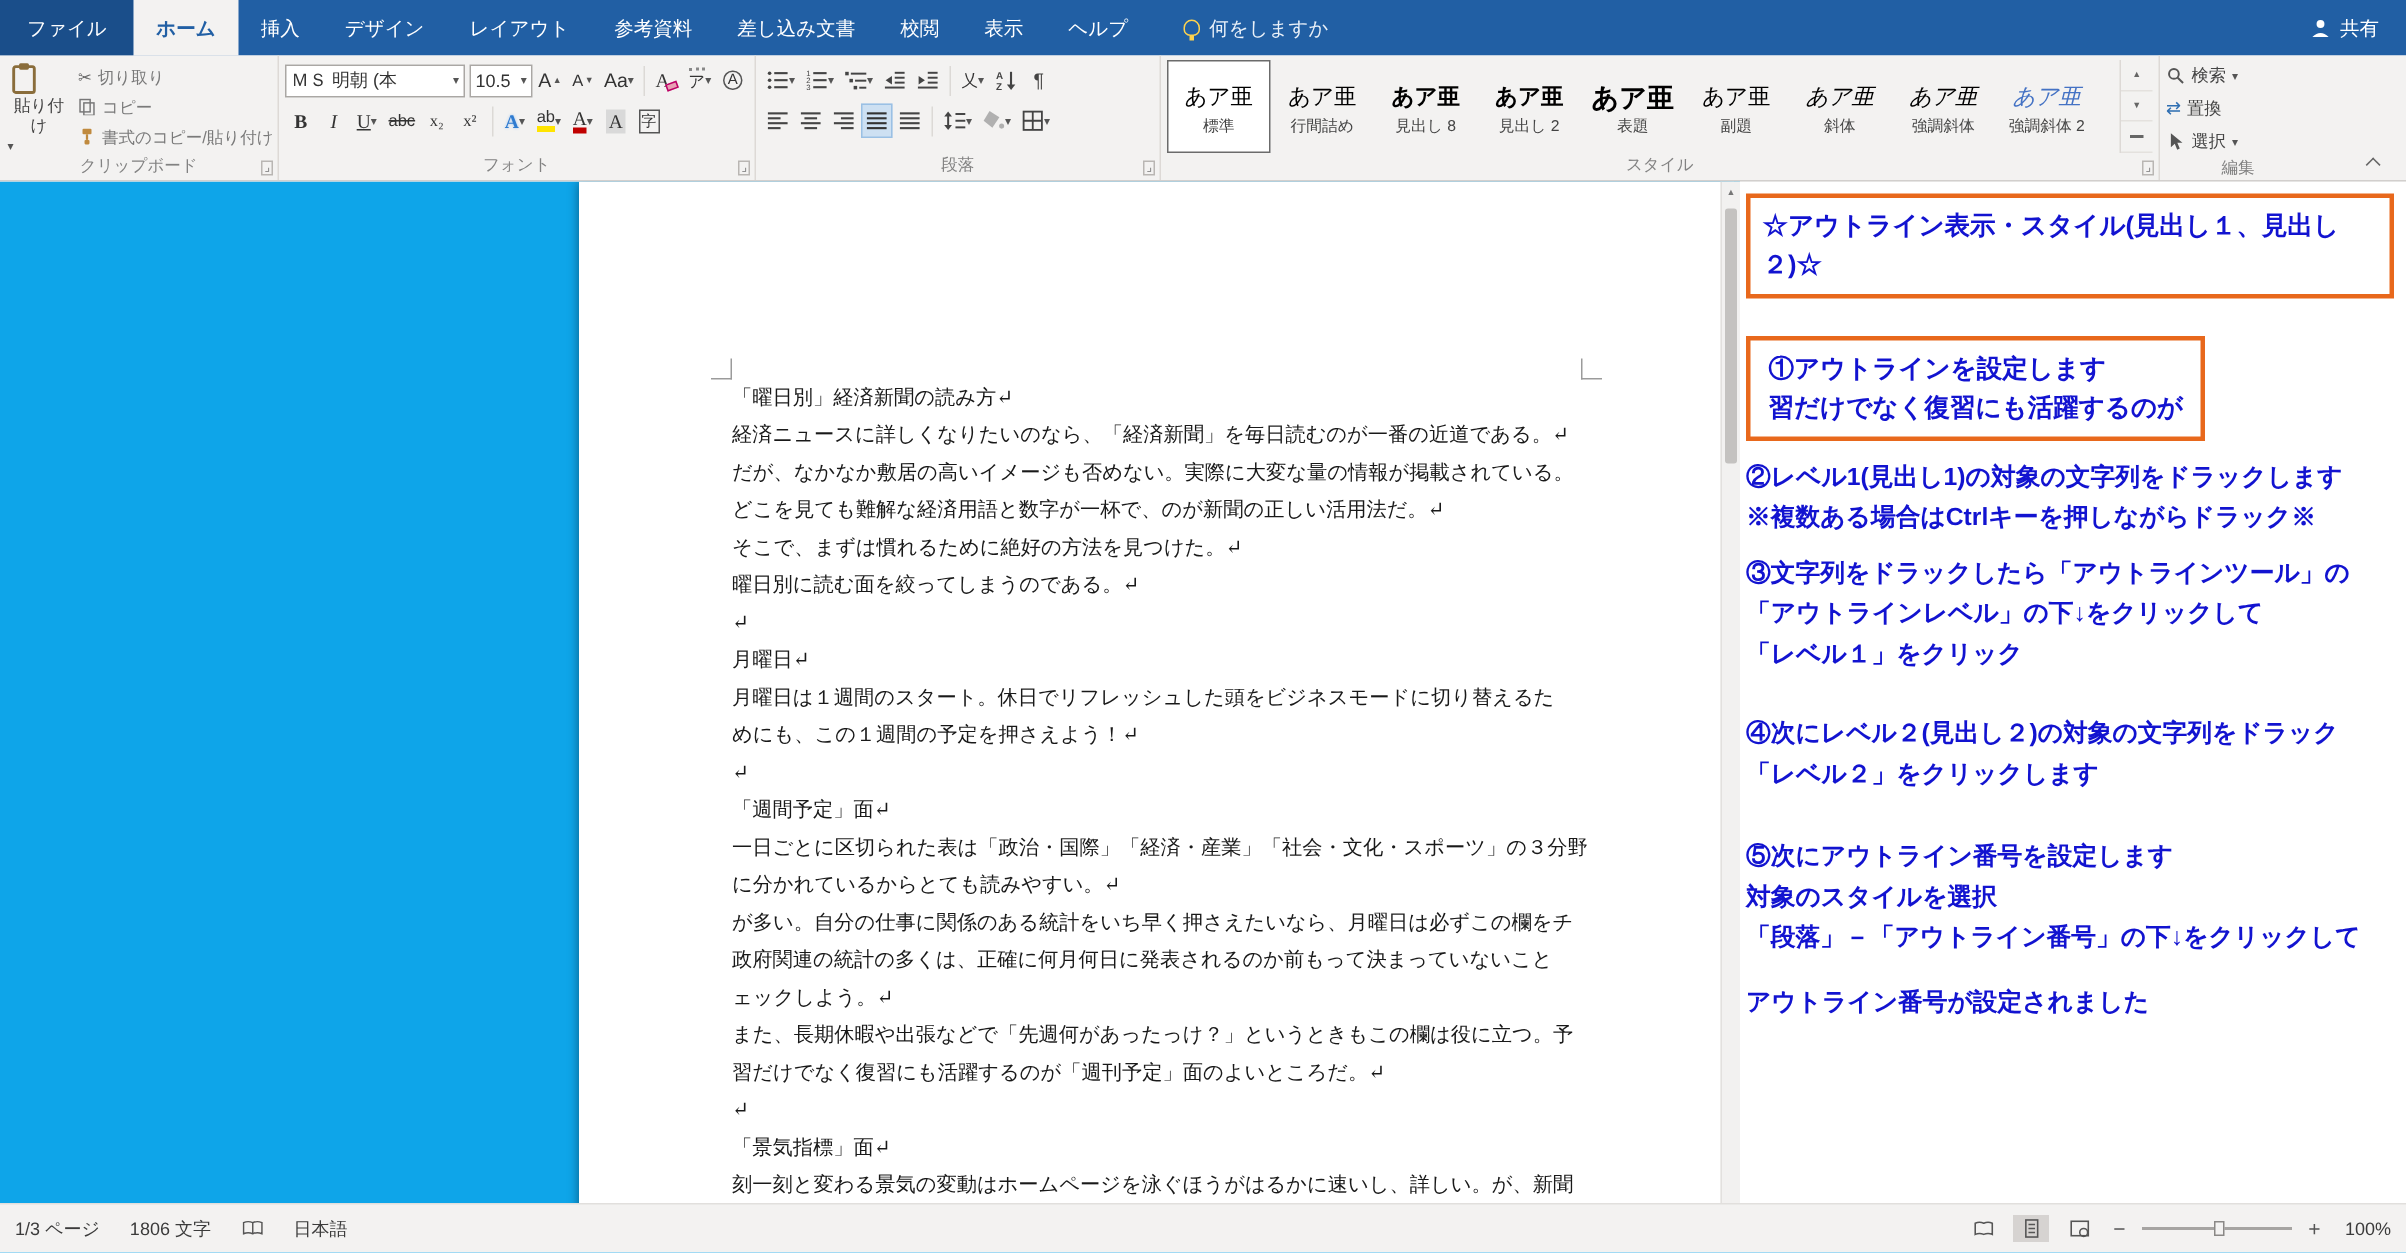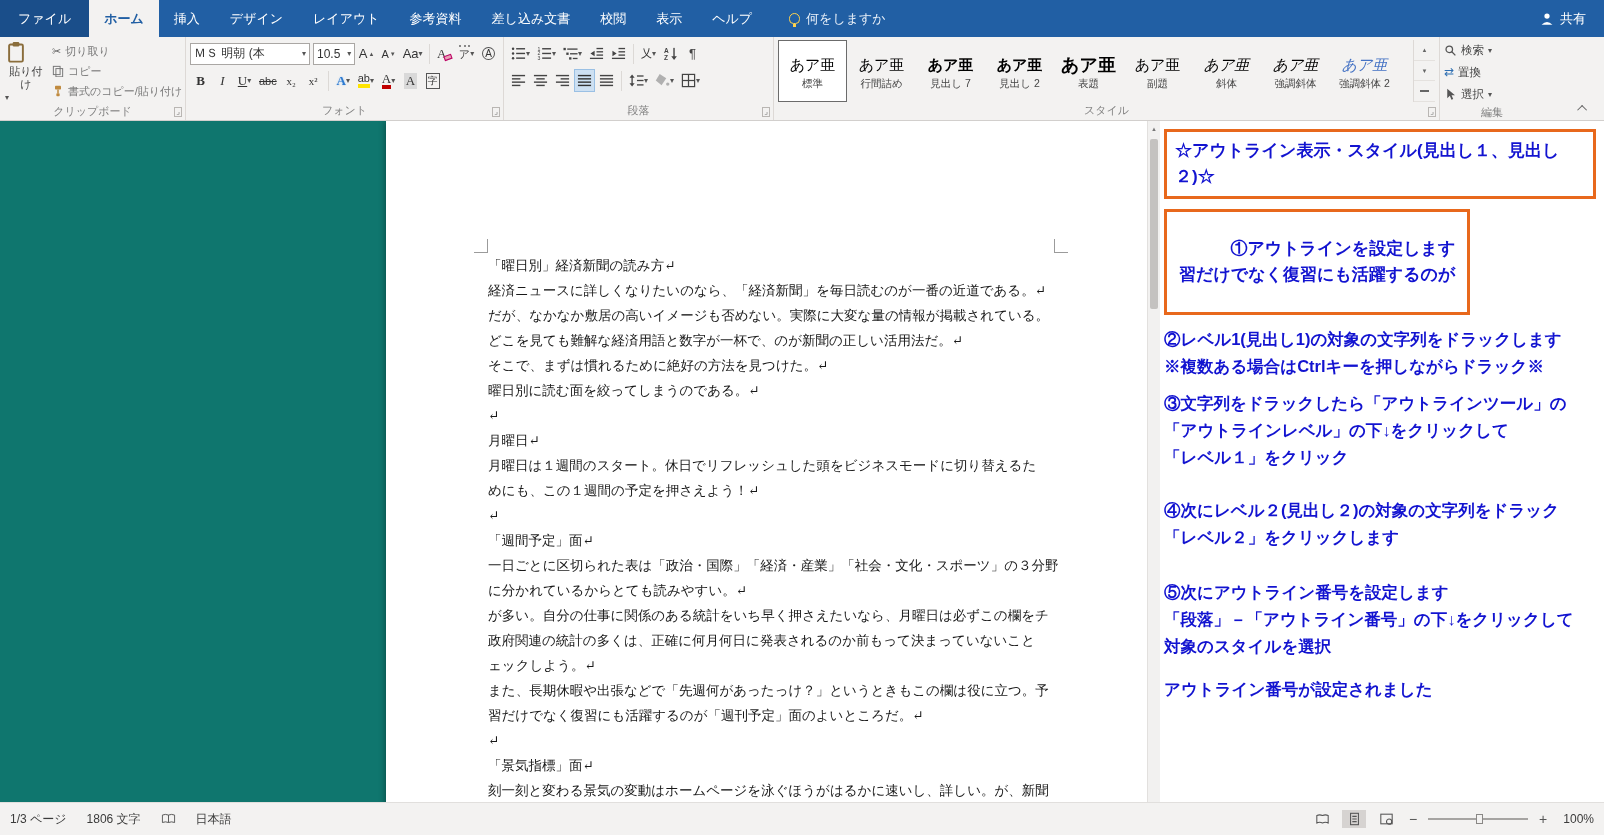--- a/index.html
+++ b/index.html
@@ -73,35 +73,35 @@
   .gal-more-bar { display:block; width:9px; border-top:2px solid #666; margin-bottom:1px; }
 
   
   .erow { display:flex; align-items:center; gap:4px; font-size:11.5px; color:#444; height:20px; cursor:pointer; white-space:nowrap; }
   .rep { color:#2f6fb2; font-size:12px; }
   .collapse-btn { position:absolute; right:10px; bottom:4px; width:22px; height:16px; display:flex; align-items:center; justify-content:center; cursor:pointer; }
   .chev { width:7px; height:7px; border-top:1.5px solid #666; border-left:1.5px solid #666; transform:rotate(45deg) translateY(2px); }
 
   
   .workspace { flex:1; display:flex; overflow:hidden; }
-  .docarea { width:1160px; background:#0f766e; position:relative; overflow:hidden; flex:0 0 auto; }
+  .docarea { width:1160px; background:#0ea5e9; position:relative; overflow:hidden; flex:0 0 auto; }
   .page { position:absolute; left:386px; top:0; width:770px; height:780px; background:#fff; box-shadow:0 0 7px rgba(0,0,0,.45); }
   .mark { position:absolute; width:14px; height:14px; }
   .mark.tl { left:88px; top:118px; border-right:1px solid #9b9b9b; border-bottom:1px solid #9b9b9b; }
   .mark.tr { right:88px; top:118px; border-left:1px solid #9b9b9b; border-bottom:1px solid #9b9b9b; }
   .textflow { position:absolute; left:102px; top:132px; width:566px; }
   .docline { height:25px; line-height:25px; font-size:13.5px; color:#191919; font-family:"DejaVu Serif","Liberation Serif",serif; white-space:nowrap; overflow:visible; }
   .vscroll { position:absolute; right:0; top:0; bottom:0; width:13px; background:#f2f1f0; border-left:1px solid #e2e0de; }
   .vs-up { height:15px; display:flex; align-items:center; justify-content:center; font-size:6px; color:#777; cursor:pointer; }
   .vs-thumb { position:absolute; left:2px; right:2px; top:18px; height:170px; background:#c4c2c0; border-radius:2px; cursor:pointer; }
 
   
   .panel { flex:1; background:#fff; padding:8px 8px 0 4px; font-weight:bold; color:#1213d0; overflow:hidden; }
   .abox { border:3px solid #e8681c; background:#fff; padding:6px 8px; font-size:17px; line-height:26px; }
-  .abox.step1 { display:inline-block; margin-top:10px; padding:24px 12px;text-align:right; }
+  .abox.step1 { display:inline-block; margin-top:25px; padding:6px 12px; }
   .atext { font-size:16.5px; line-height:27px; }
   .mt-a { margin-top:11px; }
   .mt-b { margin-top:10px; }
   .mt-c { margin-top:26px; }
   .mt-d { margin-top:28px; }
   .mt-e { margin-top:16px; }
 
   
   .statusbar { height:22px; background:#f3f2f1; border-top:1px solid #e1dfdd; display:flex; align-items:center; font-size:12px; color:#3b3b3b; padding:16px 10px; flex:0 0 auto; }
   .sleft { display:flex; align-items:center; gap:20px; }
@@ -539,21 +539,21 @@
           <div class="gal-item selected">
             <span class="gal-prev">あア亜</span>
             <span class="gal-name">標準</span>
           </div>
           <div class="gal-item">
             <span class="gal-prev">あア亜</span>
             <span class="gal-name">行間詰め</span>
           </div>
           <div class="gal-item">
             <span class="gal-prev gothic">あア亜</span>
-            <span class="gal-name">見出し 7</span>
+            <span class="gal-name">見出し 8</span>
           </div>
           <div class="gal-item">
             <span class="gal-prev gothic">あア亜</span>
             <span class="gal-name">見出し 2</span>
           </div>
           <div class="gal-item">
             <span class="gal-prev gothic big">あア亜</span>
             <span class="gal-name">表題</span>
           </div>
           <div class="gal-item">
@@ -672,22 +672,22 @@
         <div>③文字列をドラックしたら「アウトラインツール」の</div>
         <div>「アウトラインレベル」の下↓をクリックして</div>
         <div>「レベル１」をクリック</div>
       </div>
       <div class="atext mt-c">
         <div>④次にレベル２(見出し２)の対象の文字列をドラック</div>
         <div>「レベル２」をクリックします</div>
       </div>
       <div class="atext mt-d">
         <div>⑤次にアウトライン番号を設定します</div>
+        <div>対象のスタイルを選択</div>
         <div>「段落」－「アウトライン番号」の下↓をクリックして</div>
-        <div>対象のスタイルを選択</div>
       </div>
       <div class="atext mt-e">
         <div>アウトライン番号が設定されました</div>
       </div>
     </div>
   </div>
 
   <div class="statusbar">
     <div class="sleft">
       <span>1/3 ページ</span>

